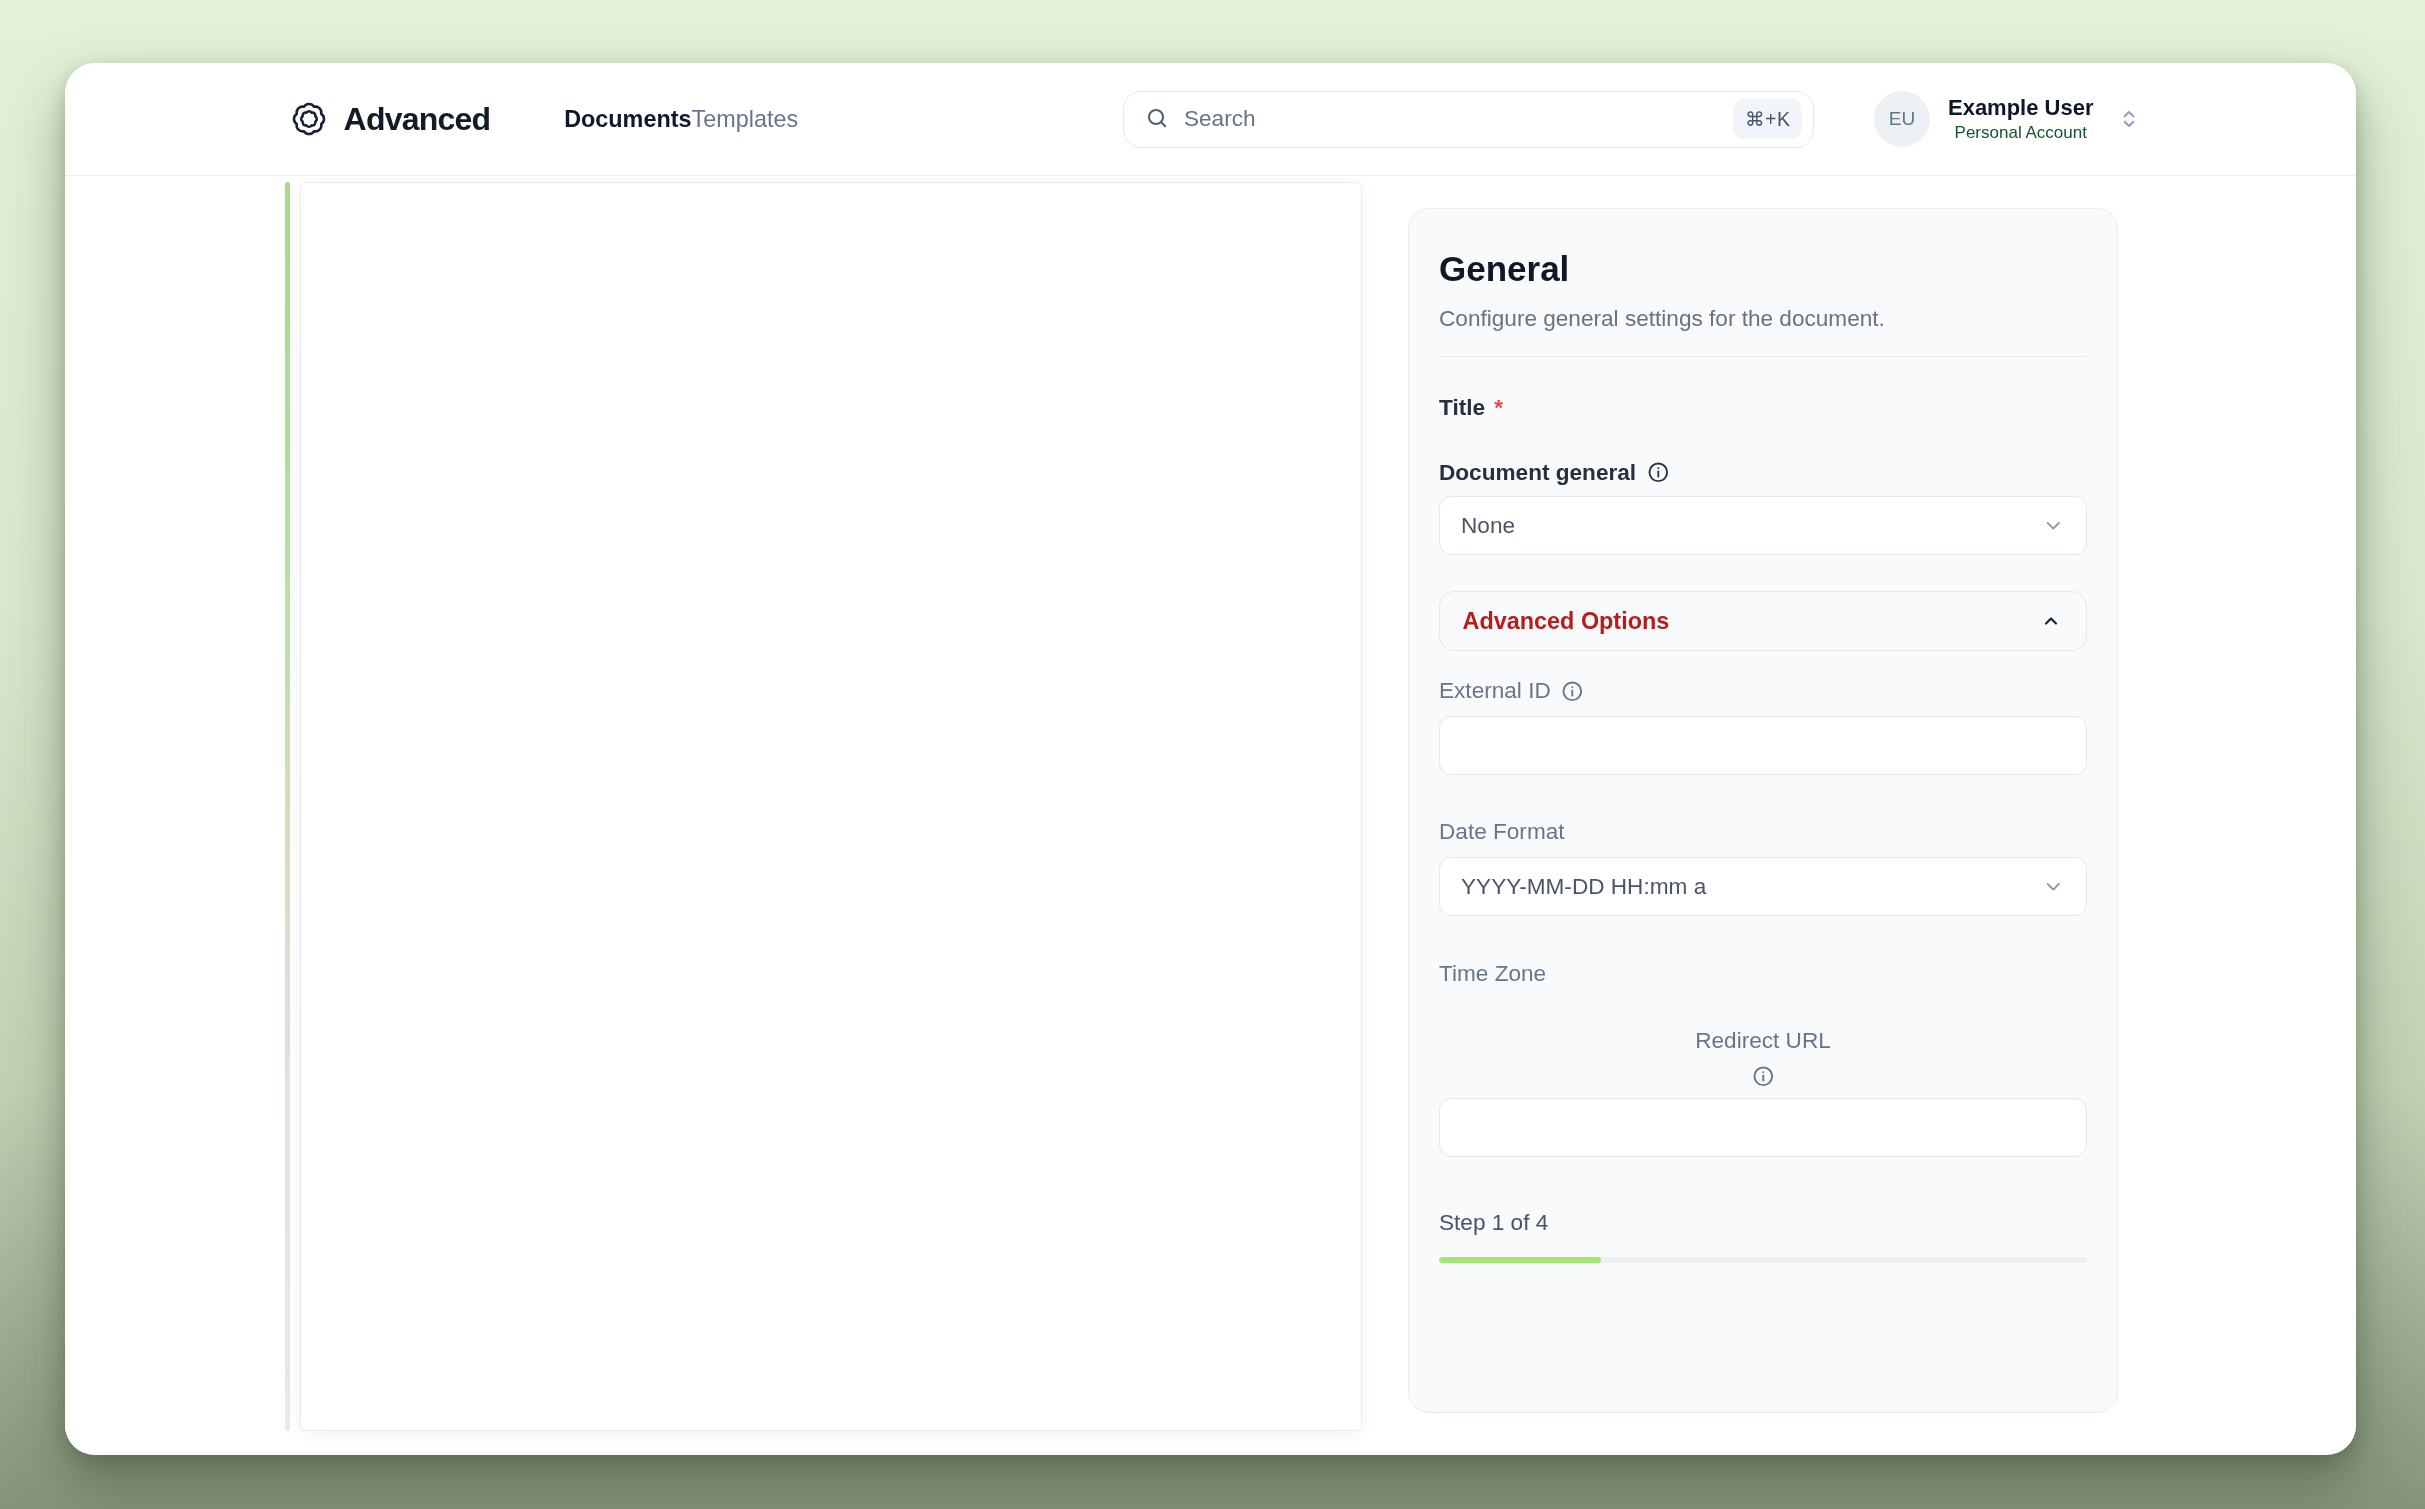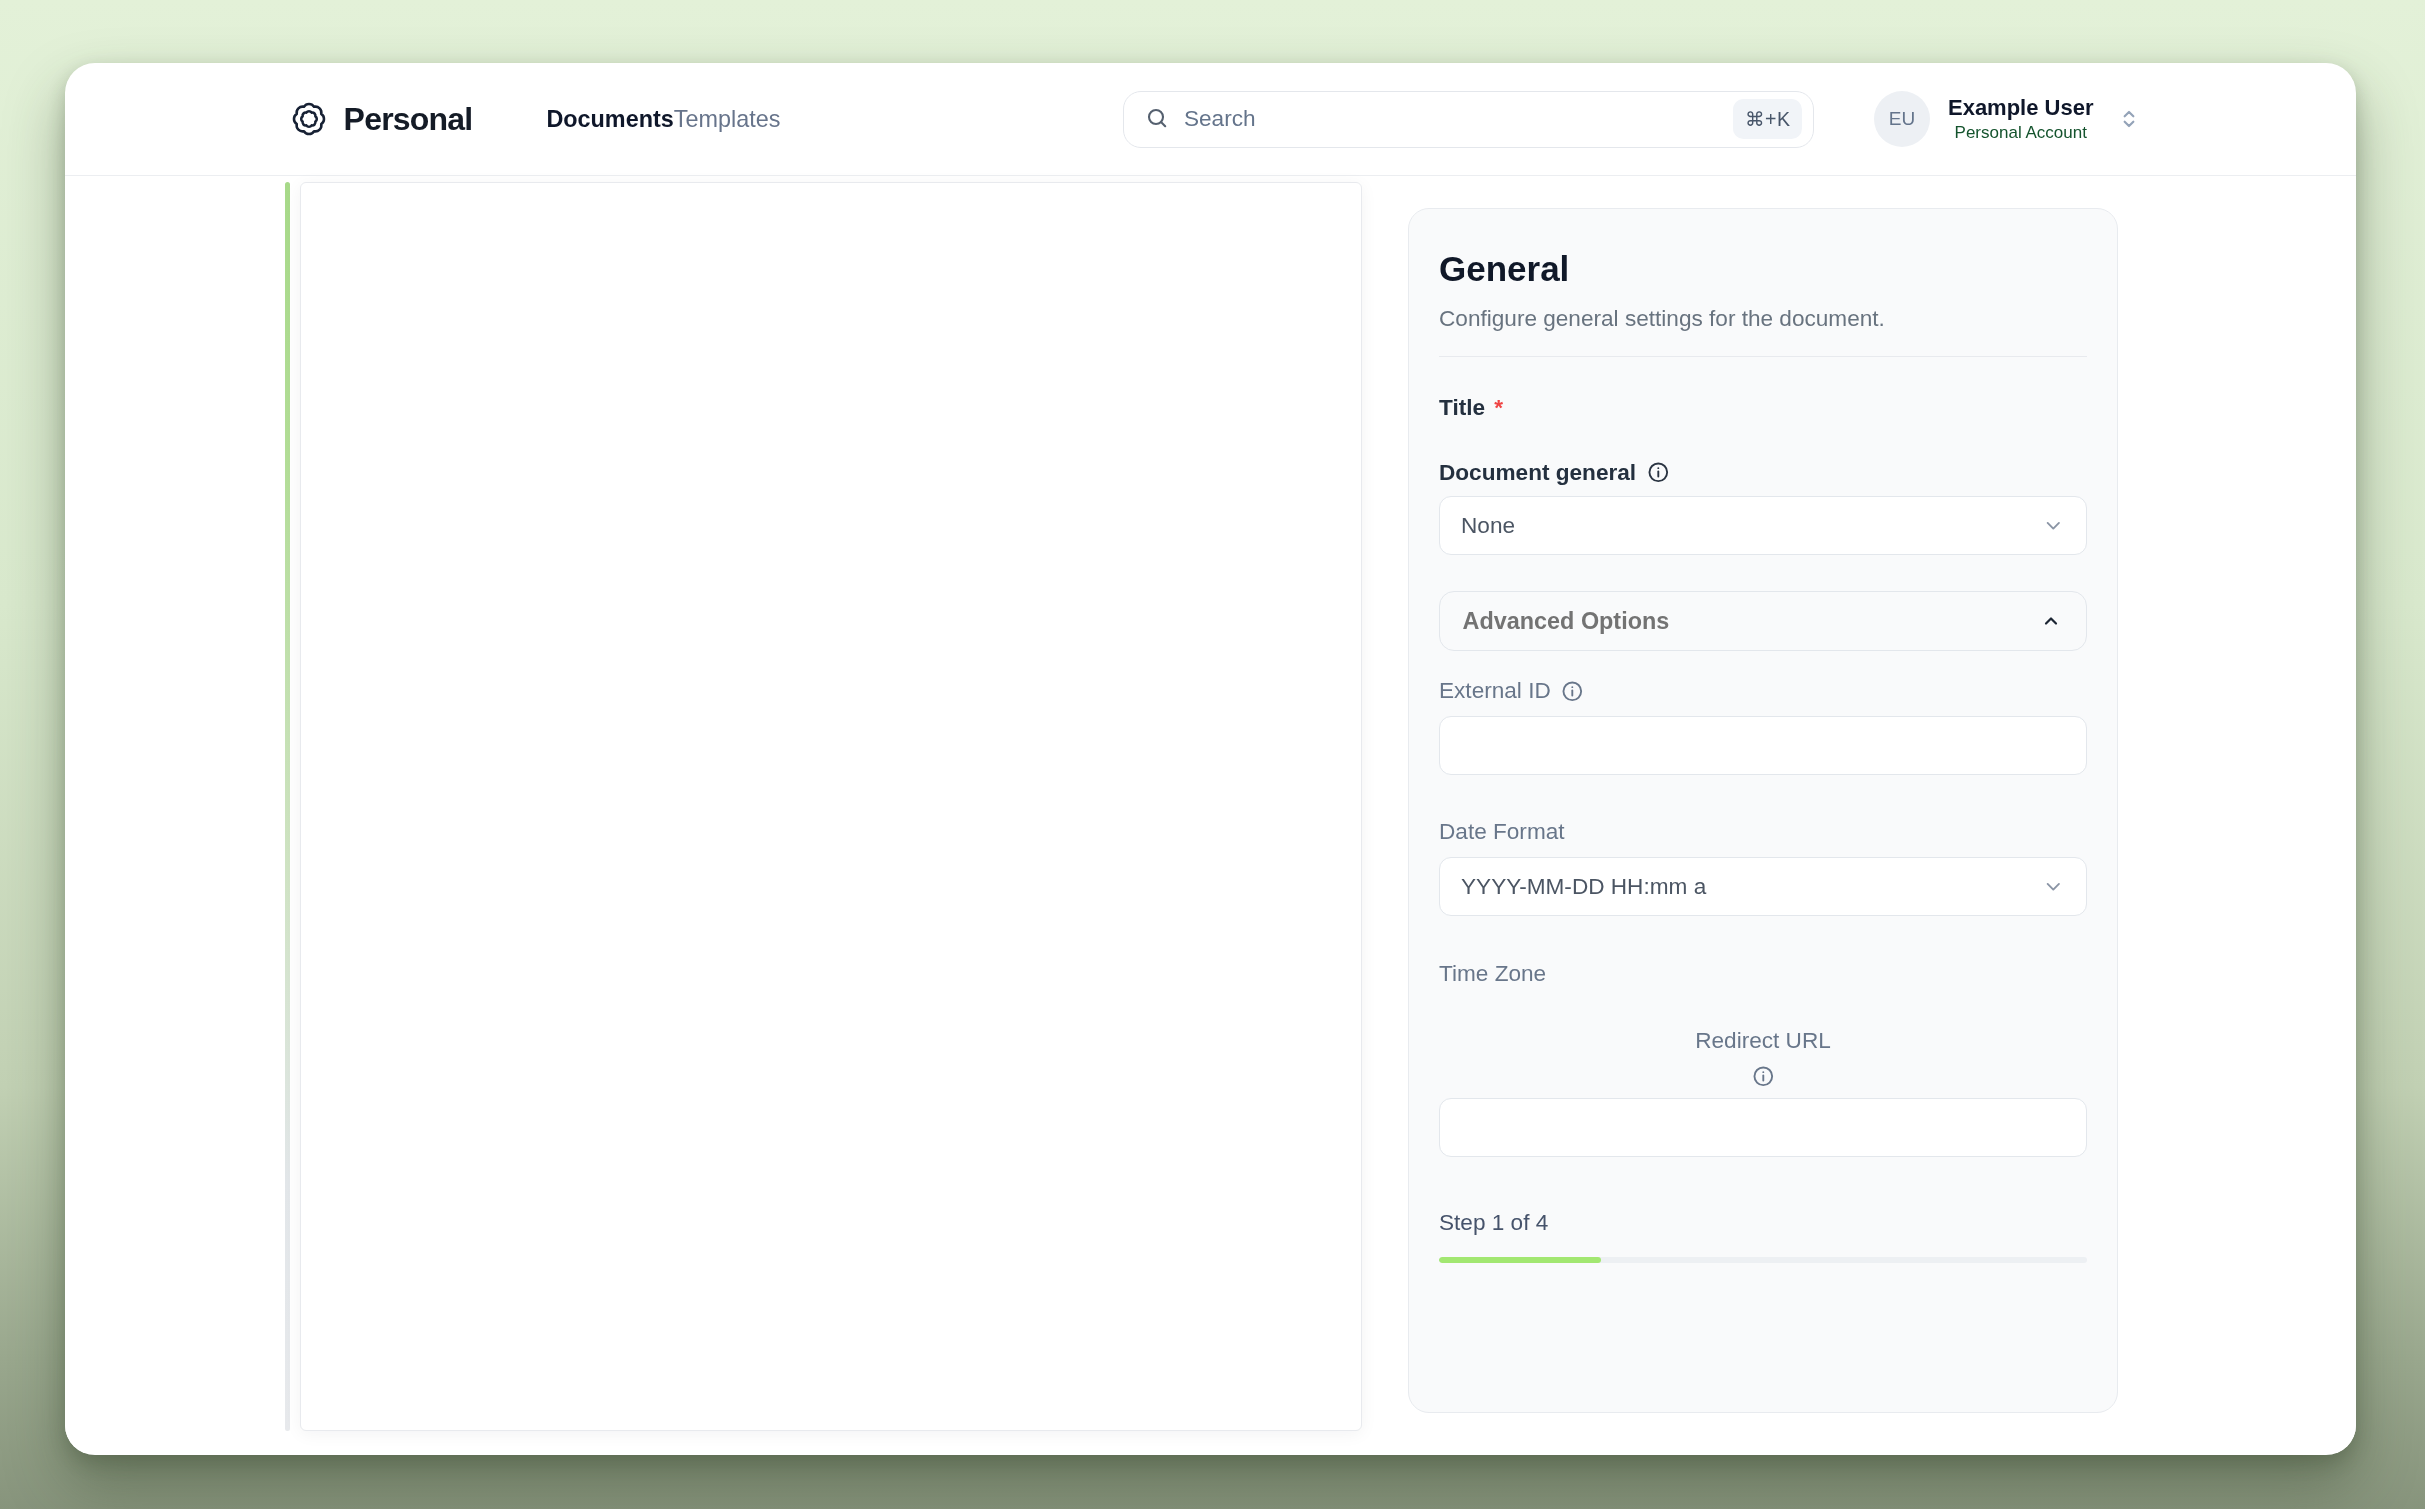--- a/index.html
+++ b/index.html
@@ -83,40 +83,40 @@
   }
   input.t-input { outline:none; }
   .select { color:#4b5563; cursor:pointer; justify-content:space-between; }
   .select .chev svg { width:22.6px; height:22.6px; display:block; }
   .mt16 { margin-top:12px; } .mt14 { margin-top:10.6px; }
   .advanced {
     margin-top:36px; height:60px; border:1.5px solid #e3e7ec; border-radius:15px;
     display:flex; align-items:center; justify-content:space-between;
     padding:0 22.6px; cursor:pointer; background:transparent;
   }
-  .advanced-label { font-size:23.4px; font-weight:600; color:#737373; }
+  .advanced-label { font-size:23.4px; font-weight:600; color:#b91c1c; }
   .advanced svg { width:24px; height:24px; display:block; }
   .step-label { margin-top:53px; font-size:22.6px; font-weight:500; color:#46536b; }
   .progress { margin-top:21px; height:6px; background:#edf0f3; border-radius:3px; overflow:hidden; }
   .progress-fill { height:100%; border-radius:3px; }
 </style>
 </head>
 <body>
 
 <div class="app-card">
 
   <div class="header">
     <div class="brand">
       <span>
         <svg viewBox="0 0 24 24" fill="none" stroke="#172134" stroke-width="1.7" stroke-linejoin="round">
           <path d="M3.85 8.62a4 4 0 0 1 4.78-4.77 4 4 0 0 1 6.74 0 4 4 0 0 1 4.78 4.78 4 4 0 0 1 0 6.74 4 4 0 0 1-4.77 4.78 4 4 0 0 1-6.75 0 4 4 0 0 1-4.78-4.77 4 4 0 0 1 0-6.76Z"></path>
           <path d="M3.85 8.62a4 4 0 0 1 4.78-4.77 4 4 0 0 1 6.74 0 4 4 0 0 1 4.78 4.78 4 4 0 0 1 0 6.74 4 4 0 0 1-4.77 4.78 4 4 0 0 1-6.75 0 4 4 0 0 1-4.78-4.77 4 4 0 0 1 0-6.76Z" transform="translate(12 12) scale(0.52) translate(-12 -12)" stroke-width="3.3"></path>
         </svg>
       </span>
-      <span class="brand-name">Personal</span>
+      <span class="brand-name">Advanced</span>
     </div>
 
     <div class="nav">
       <span class="nav-item active">Documents</span>
       <span class="nav-item muted">Templates</span>
     </div>
 
     <div class="search">
       <span>
         <svg viewBox="0 0 24 24" fill="none" stroke="#55606f" stroke-width="2.1" stroke-linecap="round">

